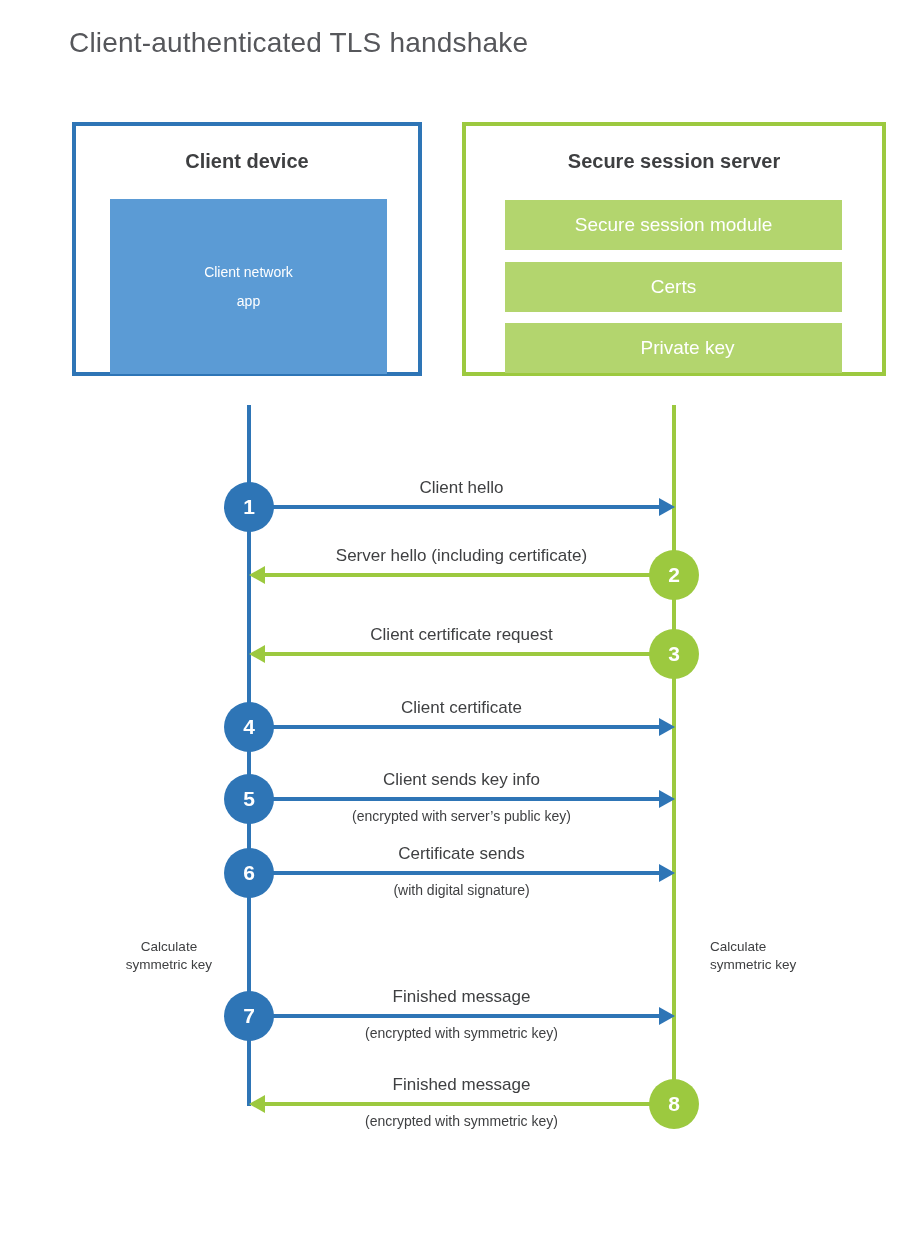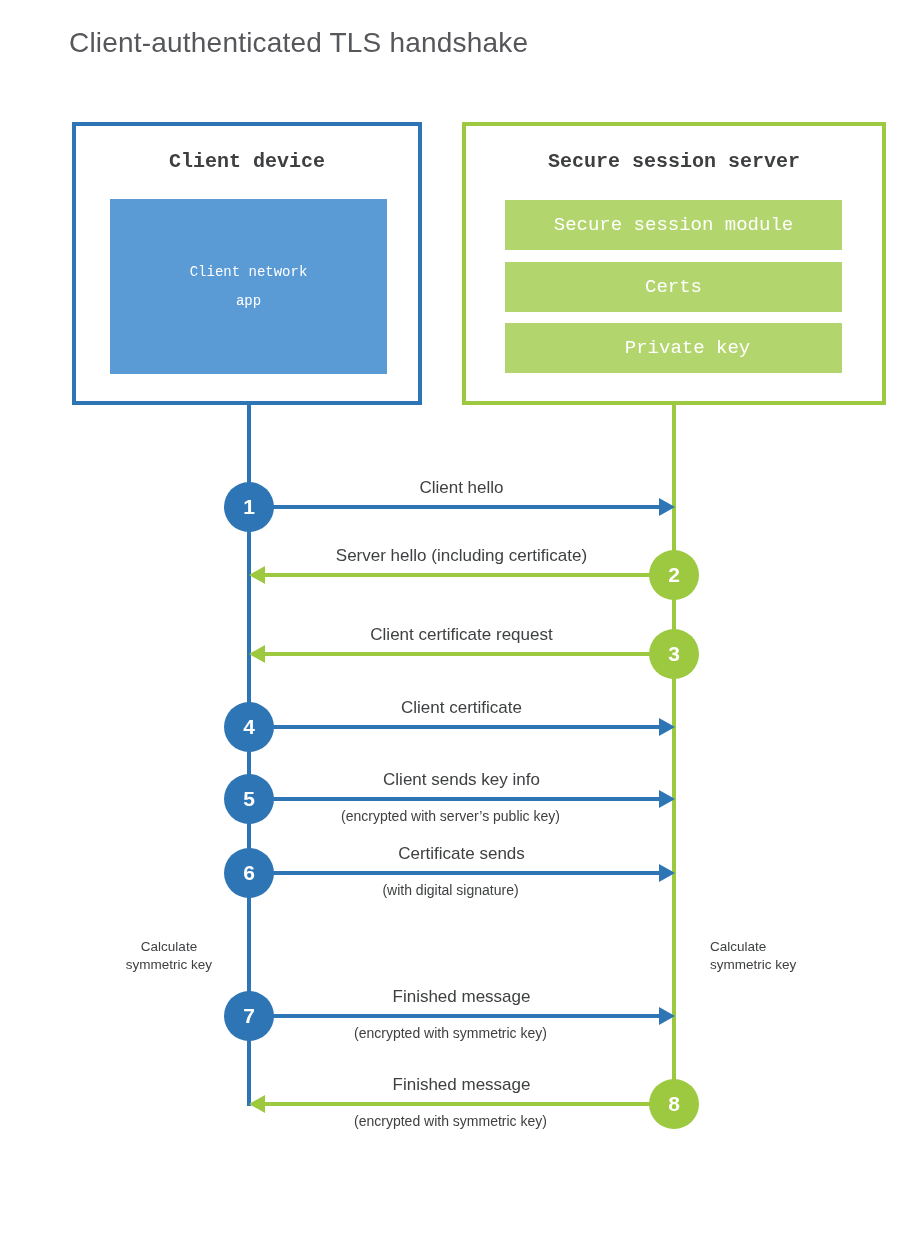--- a/index.html
+++ b/index.html
@@ -12,21 +12,21 @@
   }
   *{margin:0;padding:0;box-sizing:border-box;}
   html,body{background:#fff;}
   body{font-family:"Liberation Sans",sans-serif;color:var(--text);}
   .stage{position:relative;width:900px;height:1256px;background:#fff;overflow:hidden;margin-left:32px;}
 
   .page-title{position:absolute;left:37px;top:26px;font-size:28px;line-height:34px;
     font-weight:300;color:var(--title);letter-spacing:.2px;}
 
   
-  .actor{position:absolute;top:122px;height:283px;background:#fff;font-family:Liberation Mono, monospace;}
+  .actor{position:absolute;top:122px;height:254px;background:#fff;}
   .actor.client{left:40px;width:350px;border:4px solid var(--blue);}
   .actor.server{left:430px;width:424px;border:4px solid var(--green);}
   .actor-title{width:100%;text-align:center;padding-top:24px;font-size:20px;font-weight:bold;color:#3e3f41;}
   .app-box{position:absolute;left:34px;top:73px;width:277px;height:175px;background:var(--blue-fill);
     display:flex;align-items:center;justify-content:center;text-align:center;color:#fff;
     font-size:14px;line-height:29px;white-space:pre-line;}
   .module-bar{position:absolute;left:39px;width:337px;height:50px;background:var(--green-fill);
     color:#fff;font-size:19px;line-height:50px;text-align:center;}
 
   
@@ -40,21 +40,21 @@
   .mline.green{background:var(--green);}
   .head{position:absolute;width:0;height:0;border-top:9px solid transparent;border-bottom:9px solid transparent;}
   .head.r{border-left:16px solid var(--blue);}
   .head.l{border-right:16px solid var(--green);}
   .mcircle{position:absolute;width:50px;height:50px;border-radius:50%;color:#fff;
     font-size:21px;font-weight:bold;text-align:center;line-height:50px;}
   .mcircle.blue{background:var(--blue);}
   .mcircle.green{background:var(--green);}
   .mlabel{position:absolute;left:217px;width:425px;text-align:center;
     font-size:17px;line-height:22px;color:var(--text);}
-  .msub{position:absolute;left:206px;width:425px;text-align:center;
+  .msub{position:absolute;left:217px;width:425px;text-align:center;
     font-size:14px;line-height:18px;color:var(--text);}
 
   
   .note{position:absolute;font-size:13.5px;line-height:17.5px;color:var(--text);white-space:pre-line;}
   .note.decrypt{left:666px;top:763px;width:180px;text-align:left;}
   .note.calc-left{left:77px;top:938px;width:120px;text-align:center;}
   .note.calc-right{left:678px;top:938px;width:130px;text-align:left;}
 </style>
 </head>
 <body>

